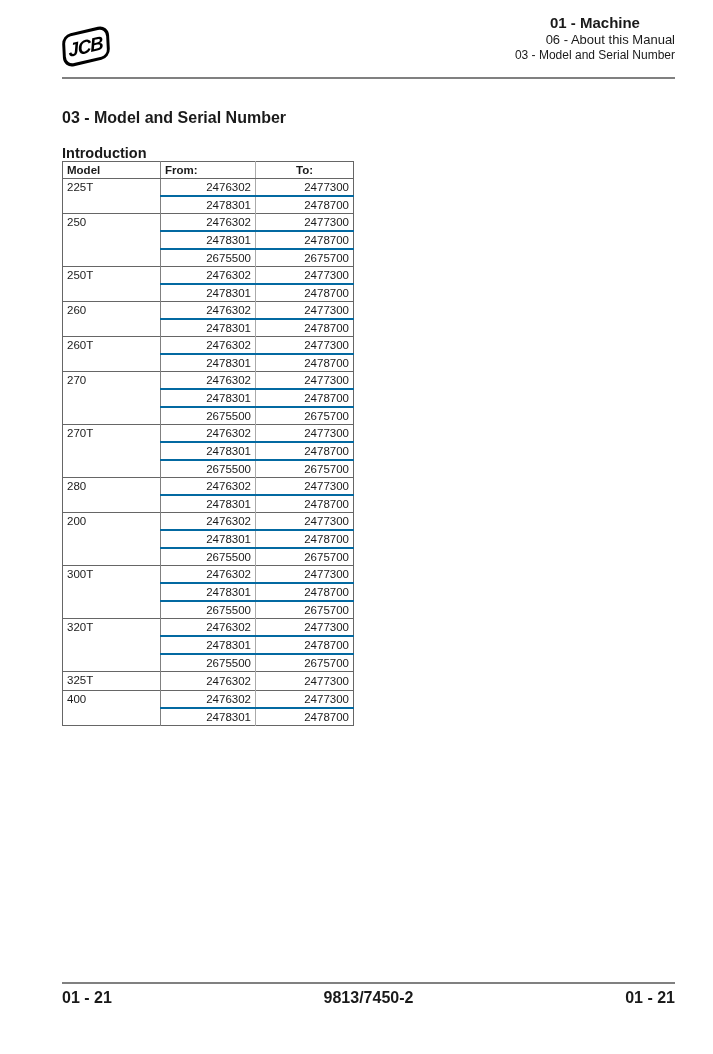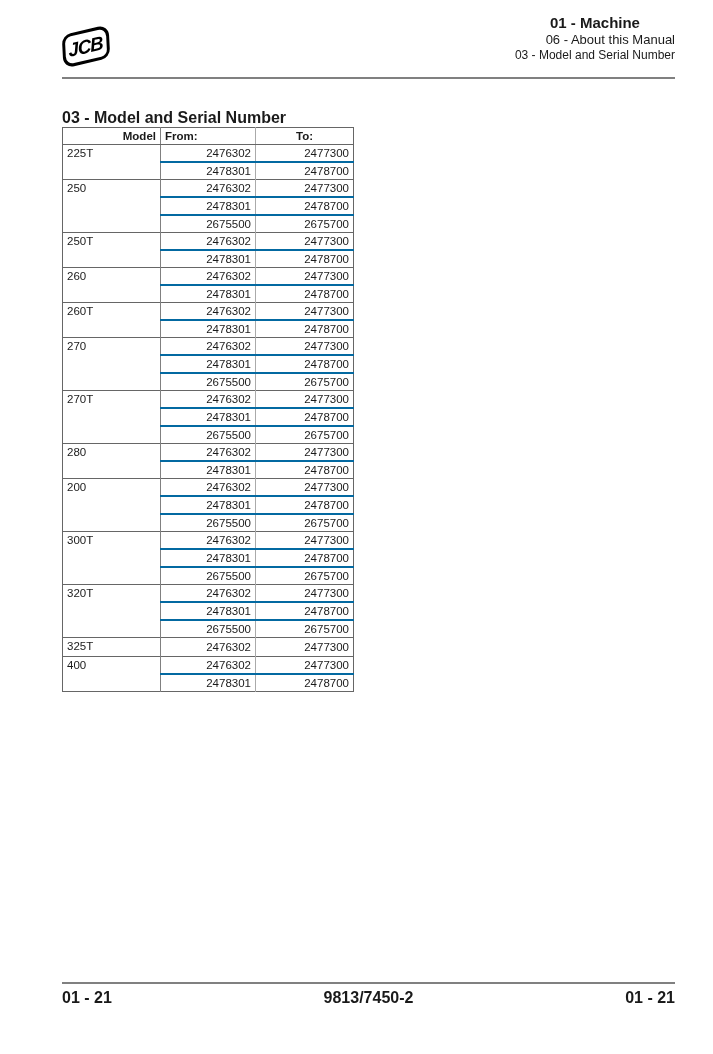--- a/index.html
+++ b/index.html
@@ -79,21 +79,21 @@
   col.c-model { width: 98px; }
   col.c-from  { width: 95px; }
   col.c-to    { width: 98px; }
   .serials th {
     height: 16px;
     padding: 0 4px;
     font-weight: bold;
     border-bottom: 1px solid #666;
     white-space: nowrap;
   }
-  .serials th.col-model { text-align: right; }
+  .serials th.col-model { text-align: left; }
   .serials th.col-from  { text-align: left; border-left: 1px solid #808080; }
   .serials th.col-to    { text-align: center; border-left: 1px solid #aaa; }
   .serials td {
     height: 16px;
     padding: 0 4px;
     white-space: nowrap;
   }
   .serials td.model-cell {
     text-align: left;
     vertical-align: top;
@@ -138,20 +138,21 @@
     <div class="breadcrumbs">
       <div class="bc-level1">01 - Machine</div>
       <div class="bc-level2">06 - About this Manual</div>
       <div class="bc-level3">03 - Model and Serial Number</div>
     </div>
     <div class="header-rule"></div>
   </header>
 
   <main>
     <h1 class="page-title">03 - Model and Serial Number</h1>
+    <h2 class="section-heading">Introduction</h2>
 
     <table class="serials">
       <colgroup>
         <col class="c-model">
           <col class="c-from">
           <col class="c-to">
       </colgroup>
       <thead>
         <tr>
           <th class="col-model">Model</th>

